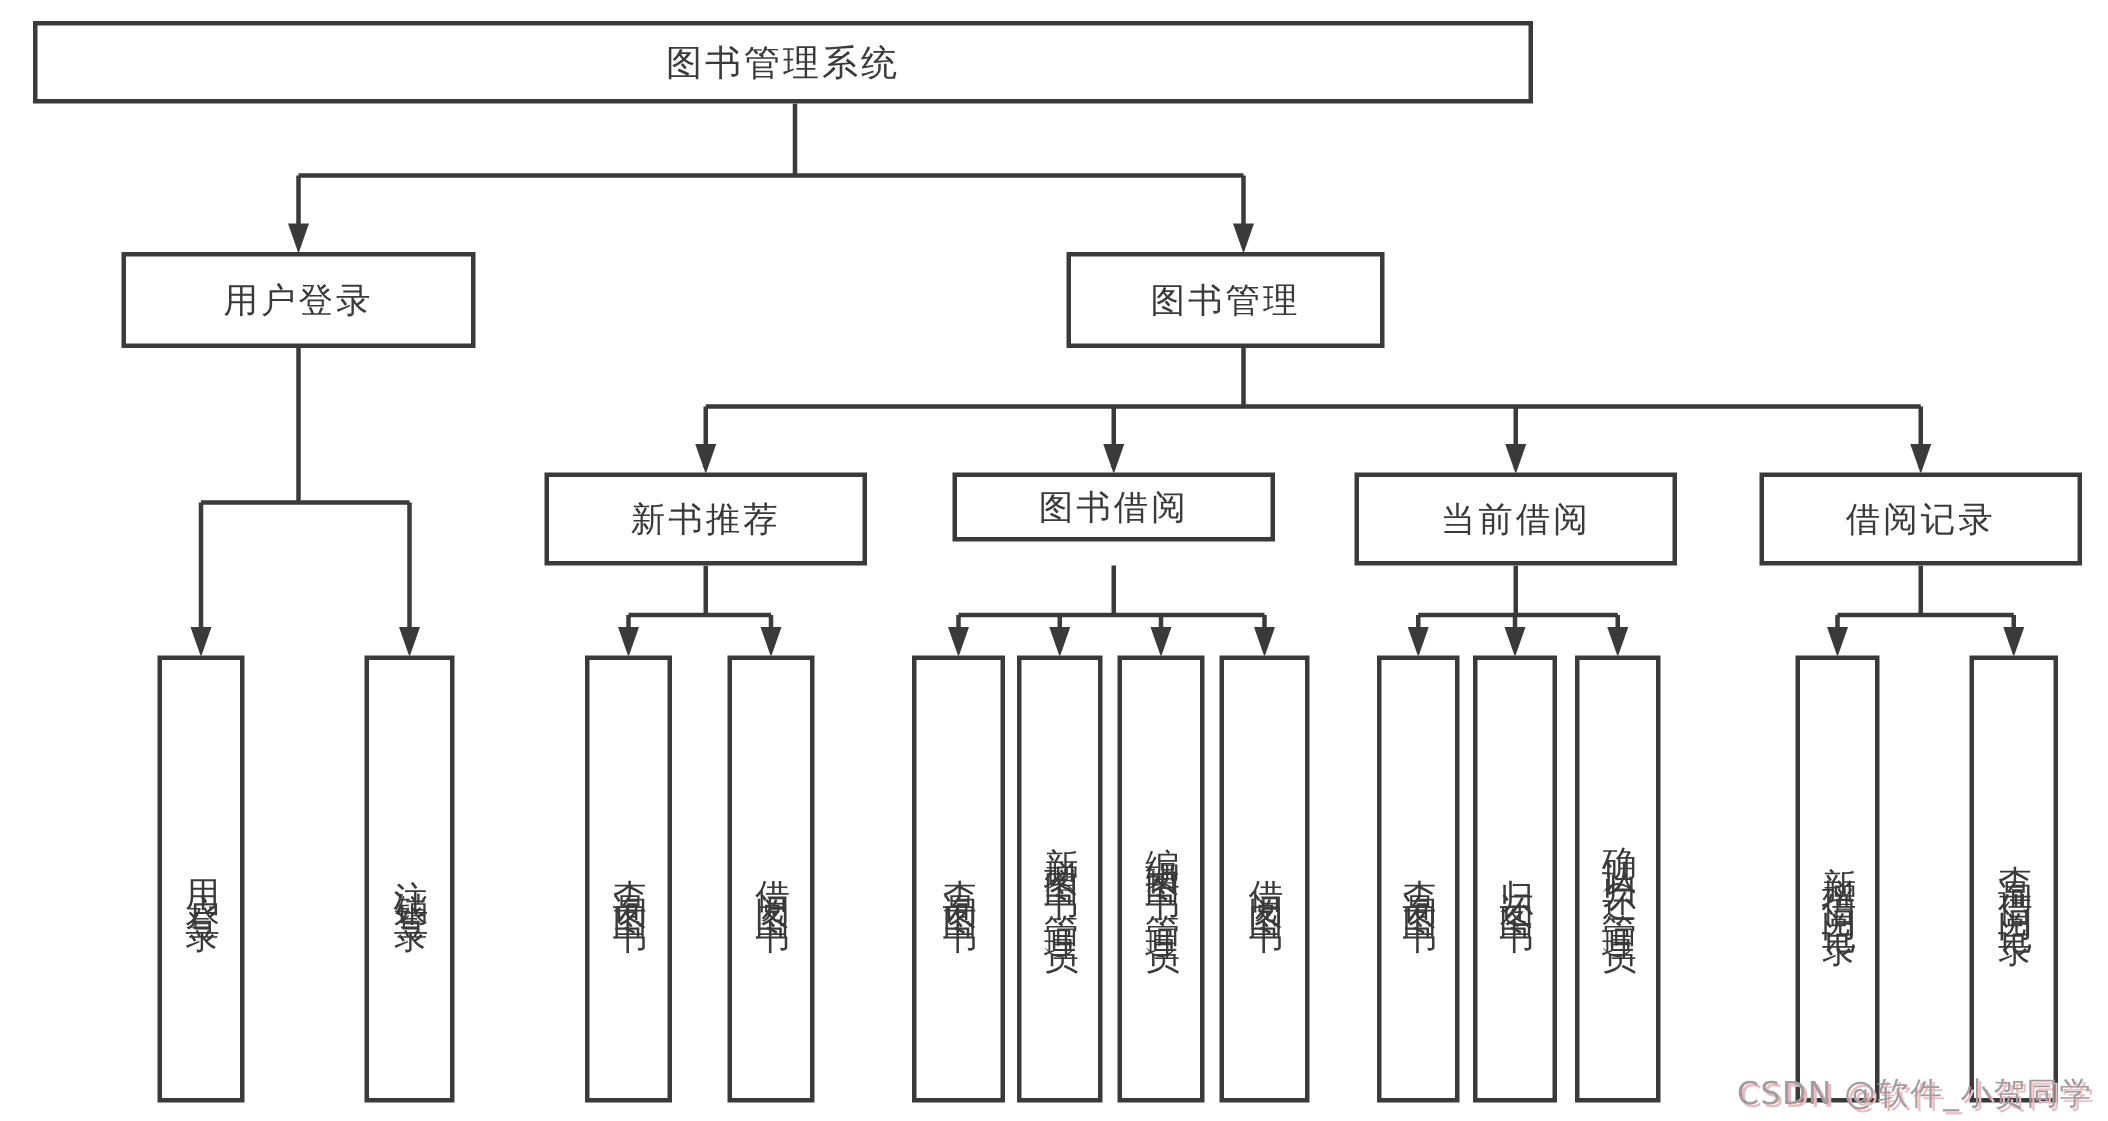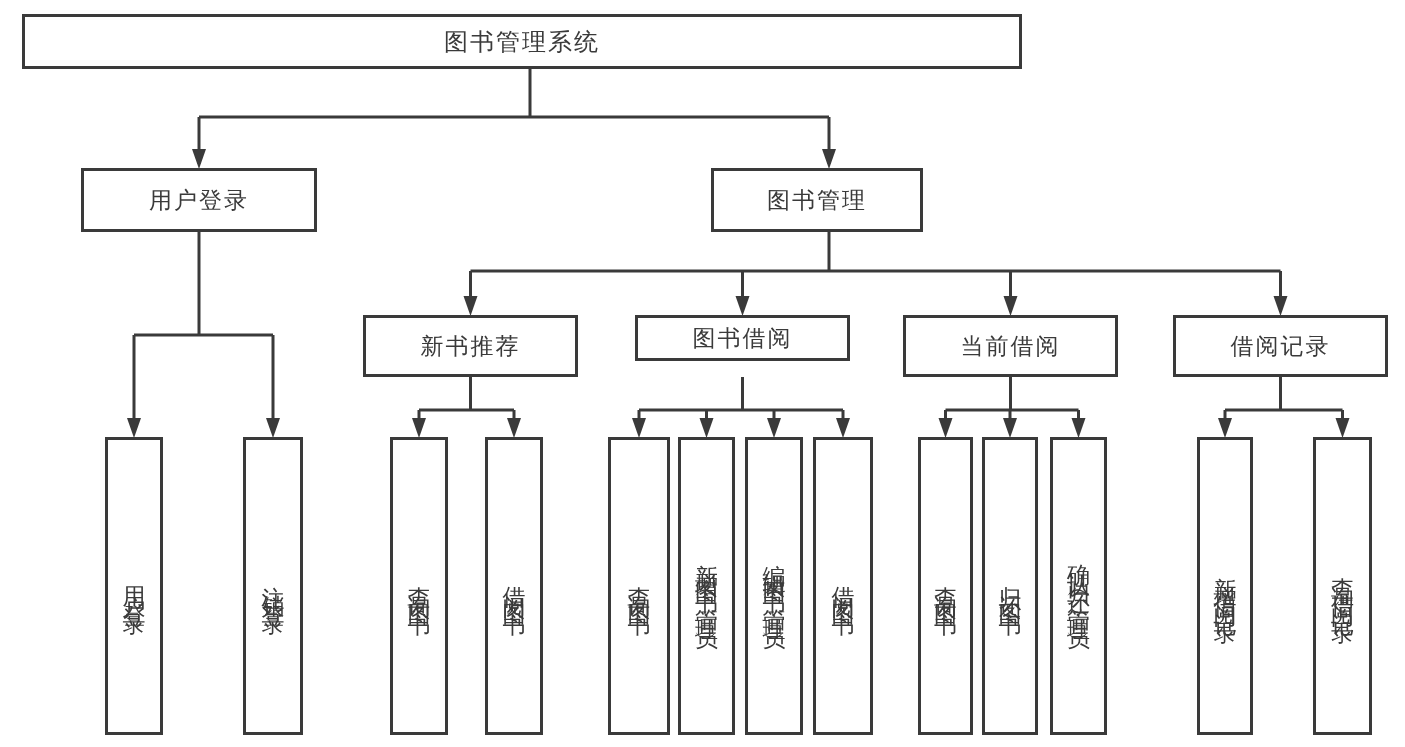--- a/index.html
+++ b/index.html
@@ -135,14 +135,15 @@
   <div class="leaf" style="left:745px; width:58px;">编辑图书（管理员）</div>
   <div class="leaf" style="left:813px; width:60px;">借阅图书</div>
 
   <div class="leaf" style="left:918px; width:55px;">查询图书</div>
   <div class="leaf" style="left:982px; width:56px;">归还图书</div>
   <div class="leaf" style="left:1050px; width:57px;">确认归还（管理员）</div>
 
   <div class="leaf" style="left:1197px; width:56px;">新增借阅记录</div>
   <div class="leaf" style="left:1313px; width:59px;">查询借阅记录</div>
 
+  <div class="watermark">CSDN @软件_小贺同学</div>
 
 </div>
 
 </body></html>

